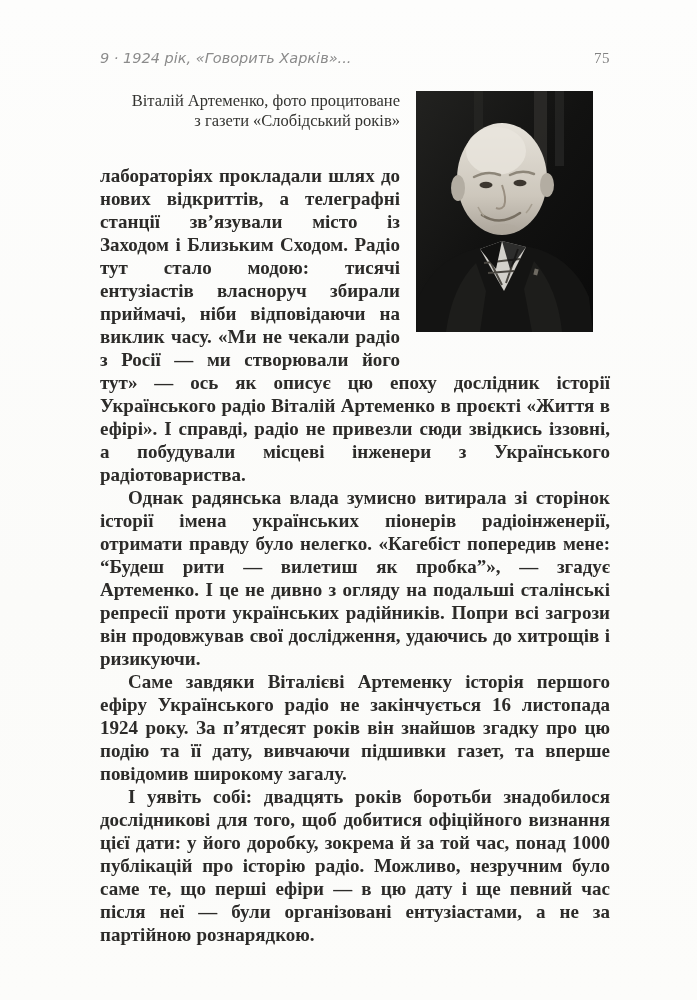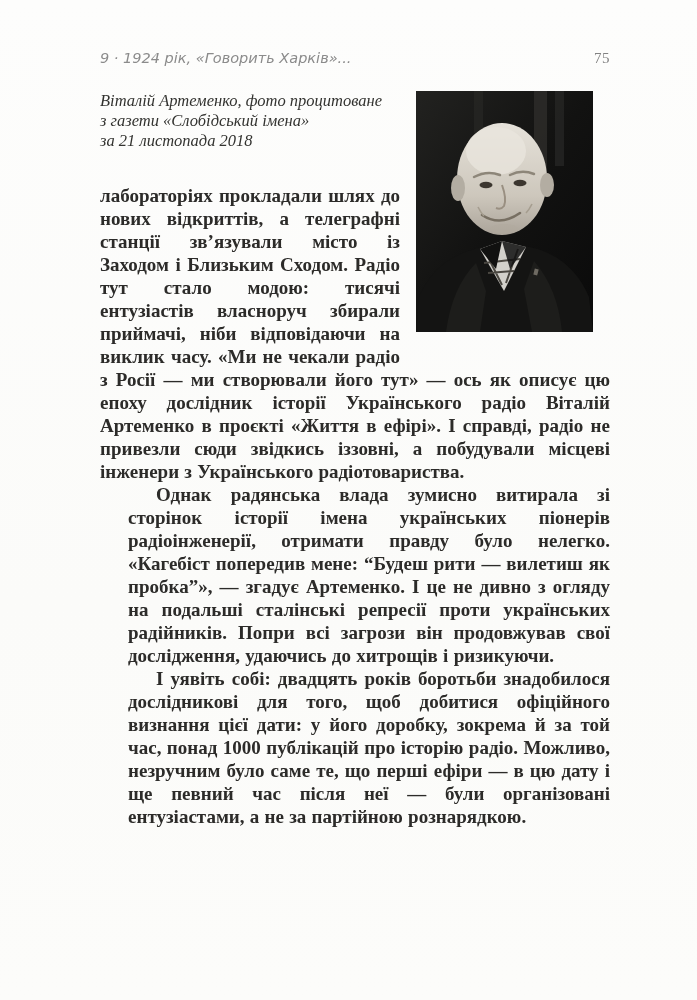--- a/index.html
+++ b/index.html
@@ -40,40 +40,39 @@
   
   figure.photo {
     float: right;
     width: 177px; height: 241px;
     margin: 0 17px 25px 16px;
     background: #161616;
   }
   figure.photo svg { display: block; width: 100%; height: 100%; }
   
   .caption {
-    text-align: left;
-    font-style: italic;
+    text-align: right;
     font-size: 16.5px;
     line-height: 20px;
     color: #333330;
     margin: 2px 0 33px 0;
   }
   .caption span { display: block; }
   
   .bodytext p {
     font-size: 19px;
     line-height: 23px;
     color: #2c2b29;
     text-align: justify;
     hyphens: auto;
     -webkit-hyphens: auto;
     word-spacing: 0.5px;
     font-weight: bold;
   }
-  .bodytext p.indent { text-indent: 28px; margin-left: 28px; }
+  .bodytext p.indent { text-indent: 28px; }
 </style>
 </head>
 <body>
 
 <div class="page">
   <div class="column">
 
     <div class="running-header">
       <span>9 · 1924 рік, «Говорить Харків»...</span>
       <span class="page-num">75</span>
@@ -123,25 +122,25 @@
           <path d="M70 162 L86 194 M102 158 L90 192 M68 172 L104 168 M72 182 L98 180" stroke="#4a4741" stroke-width="2" fill="none"></path>
           <path d="M64 158 L80 178 L86 150 Z" fill="#111110"></path>
           <path d="M110 156 L94 178 L86 150 Z" fill="#111110" opacity="0.85"></path>
 
           <rect x="118" y="178" width="4" height="6" fill="#6e6a62" transform="rotate(15 120 181)"></rect>
         </svg>
       </figure>
 
       <p class="caption">
         <span>Віталій Артеменко, фото процитоване</span>
-        <span>з газети «Слобідський імена»</span>
-        <span>за 21 листопада 2018</span>
+        <span>з газети «Слобідський років»</span>
       </p>
 
       <div class="bodytext">
         <p>лабораторіях прокладали шлях до нових відкриттів, а телеграфні станції зв’язували місто із Заходом і Близьким Сходом. Радіо тут стало модою: тисячі ентузіастів власноруч збирали приймачі, ніби відповідаючи на виклик часу. «Ми не чекали радіо з Росії — ми створювали його тут» — ось як описує цю епоху дослідник історії Українського радіо Віталій Артеменко в проєкті «Життя в ефірі». І справді, радіо не привезли сюди звідкись іззовні, а побудували місцеві інженери з Українського радіотовариства.</p>
         <p class="indent">Однак радянська влада зумисно витирала зі сторінок історії імена українських піонерів радіоінженерії, отримати правду було нелегко. «Кагебіст попередив мене: “Будеш рити — вилетиш як пробка”», — згадує Артеменко. І це не дивно з огляду на подальші сталінські репресії проти українських радійників. Попри всі загрози він продовжував свої дослідження, удаючись до хитрощів і ризикуючи.</p>
+        <p class="indent">Саме завдяки Віталієві Артеменку історія першого ефіру Українського радіо не закінчується 16 листопада 1924 року. За п’ятдесят років він знайшов згадку про цю подію та її дату, вивчаючи підшивки газет, та вперше повідомив широкому загалу.</p>
         <p class="indent">І уявіть собі: двадцять років боротьби знадобилося дослідникові для того, щоб добитися офіційного визнання цієї дати: у його доробку, зокрема й за той час, понад 1000 публікацій про історію радіо. Можливо, незручним було саме те, що перші ефіри — в цю дату і ще певний час після неї — були організовані ентузіастами, а не за партійною рознарядкою.</p>
       </div>
 
     </div>
   </div>
 </div>
 
 </body></html>

